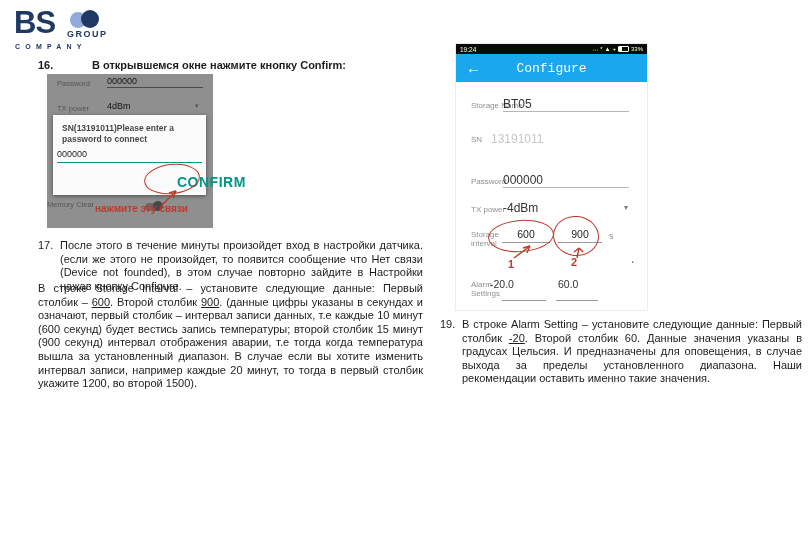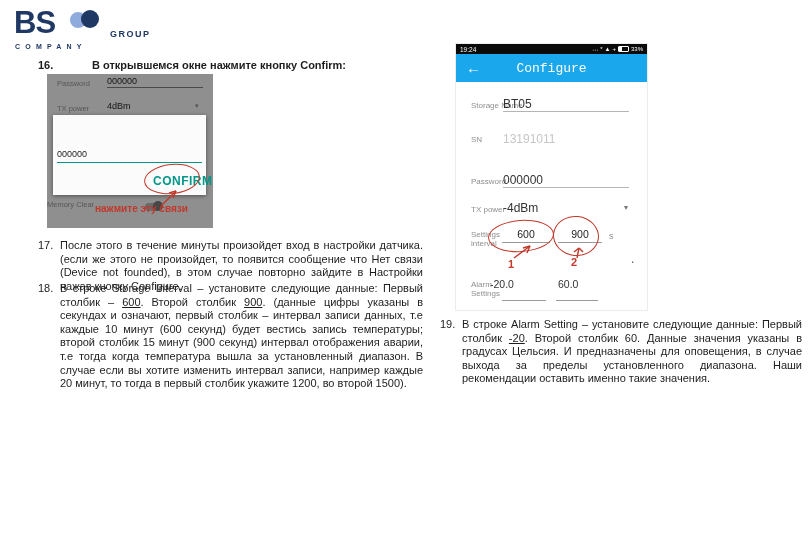--- a/index.html
+++ b/index.html
@@ -12,41 +12,41 @@
     background:#ffffff;color:#1d1d1d;
     font-family:"Liberation Sans",sans-serif;
   }
   .abs{position:absolute;}
 
   
   .logo{left:14px;top:5px;width:120px;height:46px;}
   .logo-bs{position:absolute;left:0;top:2px;font-size:31px;font-weight:bold;color:var(--navy);letter-spacing:-1px;line-height:1;}
   .logo-circle-light{position:absolute;left:56px;top:7px;width:16px;height:16px;border-radius:50%;background:var(--logo-blue);}
   .logo-circle-dark{position:absolute;left:67px;top:5px;width:18px;height:18px;border-radius:50%;background:var(--navy);}
-  .logo-group{position:absolute;left:53px;top:24px;font-size:9px;font-weight:bold;letter-spacing:1.5px;color:var(--navy);margin-left:43px;}
+  .logo-group{position:absolute;left:53px;top:24px;font-size:9px;font-weight:bold;letter-spacing:1.5px;color:var(--navy);}
   .logo-company{position:absolute;left:1px;top:38px;font-size:7px;font-weight:bold;letter-spacing:5.2px;color:var(--navy);}
 
   
   .step{position:absolute;display:flex;font-size:11px;line-height:13.6px;color:#1d1d1d;}
   .step .num{width:22px;flex-shrink:0;}
   .step p{margin:0;text-align:justify;flex:1;}
   .step.no-just p{text-align:left;padding-left:32px;}
   .u{text-decoration:underline;}
 
   
   .shot1{left:47px;top:74px;width:166px;height:154px;background:var(--dim);}
   .s1-label{position:absolute;font-size:7.5px;color:#565656;}
   .s1-value{position:absolute;font-size:9px;color:#141414;}
   .s1-line{position:absolute;border-bottom:1px solid #4a4a4a;}
   .s1-caret{position:absolute;font-size:7px;color:#555;}
   .dialog{position:absolute;left:6px;top:41px;width:153px;height:80px;background:#fbfbfb;box-shadow:0 1px 4px rgba(0,0,0,.45);}
   .d-text{position:absolute;left:9px;top:8px;width:132px;font-size:8.5px;font-weight:bold;color:#474747;line-height:11px;}
   .d-input{position:absolute;left:4px;top:34px;font-size:9px;color:#222;}
   .d-underline{position:absolute;left:4px;top:47px;width:145px;border-bottom:1.5px solid var(--teal);}
-  .d-confirm{position:absolute;left:100px;top:59px;font-size:12px;font-weight:bold;letter-spacing:.5px;color:var(--teal);cursor:pointer;}
+  .d-confirm{position:absolute;left:124px;top:59px;font-size:14px;font-weight:bold;letter-spacing:.5px;color:var(--teal);cursor:pointer;}
   .s1-toggle-track{position:absolute;left:98px;top:129px;width:16px;height:8px;border-radius:4px;background:#6a6a6a;}
   .s1-toggle-knob{position:absolute;left:106px;top:127px;width:10px;height:10px;border-radius:50%;background:#474747;}
   .red-ink{color:var(--red);}
   .ellipse{position:absolute;border:1.5px solid var(--red);border-radius:50%;background:transparent;}
   .s1-ellipse{left:97px;top:90px;width:54px;height:28px;transform:rotate(-6deg);}
   .s1-ann{position:absolute;left:48px;top:129px;font-size:10px;font-weight:bold;color:var(--red);white-space:nowrap;}
   .ann-svg{position:absolute;overflow:visible;}
 
   
   .phone{left:455px;top:43px;width:193px;height:268px;background:#fff;border:1px solid #ececec;box-sizing:border-box;}
@@ -83,39 +83,39 @@
   <span class="num">16.</span>
   <p><span>В открывшемся окне нажмите кнопку Confirm:</span></p>
 </div>
 
 <div class="step" style="left:38px;top:239px;width:385px;">
   <span class="num">17.</span>
   <p><span>После этого в течение минуты произойдет вход в настройки датчика. (если же этого не произойдет, то появится сообщение что Нет связи (Device not founded), в этом случае повторно зайдите в Настройки нажав кнопку Configure.</span></p>
 </div>
 
 <div class="step" style="left:38px;top:282px;width:385px;">
-  <span class="num">18.</span>
   <p><span>В строке Storage Interval – установите следующие данные: Первый столбик – </span><span class="u">600</span><span>. Второй столбик </span><span class="u">900</span><span>. (данные цифры указаны в секундах и означают, первый столбик – интервал записи данных, т.е каждые 10 минут (600 секунд) будет вестись запись температуры; второй столбик 15 минут (900 секунд) интервал отображения аварии, т.е тогда когда температура вышла за установленный диапазон. В случае если вы хотите изменить интервал записи, например каждые 20 минут, то тогда в первый столбик укажите 1200, во второй 1500).</span></p>
 </div>
 
 <div class="step" style="left:440px;top:318px;width:362px;">
   <span class="num">19.</span>
   <p><span>В строке Alarm Setting – установите следующие данные: Первый столбик </span><span class="u">-20</span><span>. Второй столбик 60. Данные значения указаны в градусах Цельсия. И предназначены для оповещения, в случае выхода за пределы установленного диапазона. Наши рекомендации оставить именно такие значения.</span></p>
 </div>
 
 <div class="abs shot1">
   <span class="s1-label" style="left:10px;top:5px;">Password</span>
   <span class="s1-value" style="left:60px;top:2px;">000000</span>
   <div class="s1-line" style="left:60px;top:13px;width:96px;"></div>
 
   <span class="s1-label" style="left:10px;top:30px;">TX power</span>
   <span class="s1-value" style="left:60px;top:27px;">4dBm</span>
   <span class="s1-caret" style="left:148px;top:28px;">▾</span>
 
   <div class="dialog">
+    <div class="d-text">SN(13191011)Please enter a password to connect</div>
     <div class="d-input">000000</div>
     <div class="d-underline"></div>
     <div class="d-confirm">CONFIRM</div>
   </div>
 
   <span class="s1-label" style="left:0;top:126px;">Memory Clear</span>
   <div class="s1-toggle-track"></div>
   <div class="s1-toggle-knob"></div>
 
   <div class="ellipse s1-ellipse"></div>
@@ -143,31 +143,31 @@
   <div class="p-header">
     <span class="p-back">←</span>
     <span class="p-title">Configure</span>
   </div>
 
   <span class="p-label" style="left:15px;top:57px;">Storage Name</span>
   <span class="p-value" style="left:47px;top:53px;">BT05</span>
   <div class="p-underline" style="left:47px;top:67px;width:126px;"></div>
 
   <span class="p-label" style="left:15px;top:91px;">SN</span>
-  <span class="p-value" style="left:47px;top:88px;color:#c6c6c6;">13191011</span>
+  <span class="p-value" style="left:35px;top:88px;color:#c6c6c6;">13191011</span>
 
   <span class="p-label" style="left:15px;top:133px;">Password</span>
   <span class="p-value" style="left:47px;top:129px;">000000</span>
   <div class="p-underline" style="left:47px;top:143px;width:126px;"></div>
 
   <span class="p-label" style="left:15px;top:161px;">TX power</span>
   <span class="p-value" style="left:47px;top:157px;">-4dBm</span>
   <span class="p-caret" style="left:168px;top:159px;">▾</span>
 
-  <span class="p-label" style="left:15px;top:186px;width:34px;">Settings interval</span>
+  <span class="p-label" style="left:15px;top:186px;width:34px;">Storage interval</span>
   <span class="p-field" style="left:46px;top:184px;width:48px;">600</span>
   <span class="p-field" style="left:102px;top:184px;width:44px;">900</span>
   <span class="p-label" style="left:153px;top:188px;font-size:9px;">s</span>
 
   <div class="ellipse p-ellipse1"></div>
   <div class="ellipse p-ellipse2"></div>
 
   <svg class="ann-svg red-ink" style="left:56px;top:200px;" width="22" height="16">
     <line x1="2" y1="14" x2="18" y2="2" stroke="currentColor" stroke-width="1.4"></line>
     <line x1="18" y1="2" x2="11" y2="4" stroke="currentColor" stroke-width="1.4"></line>

